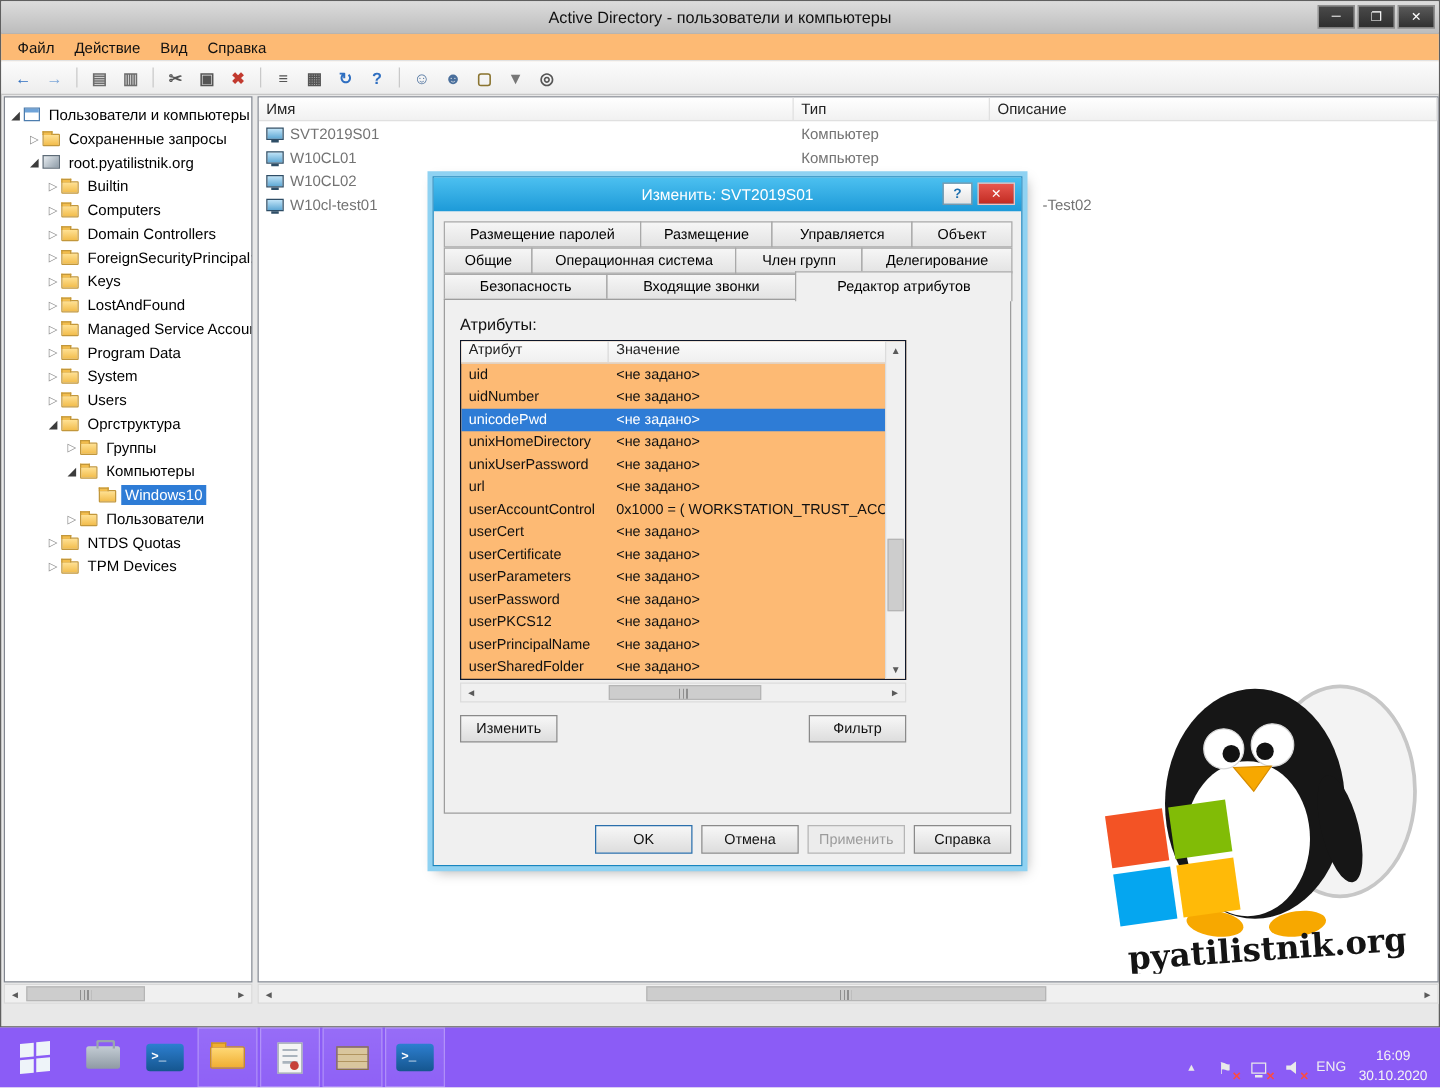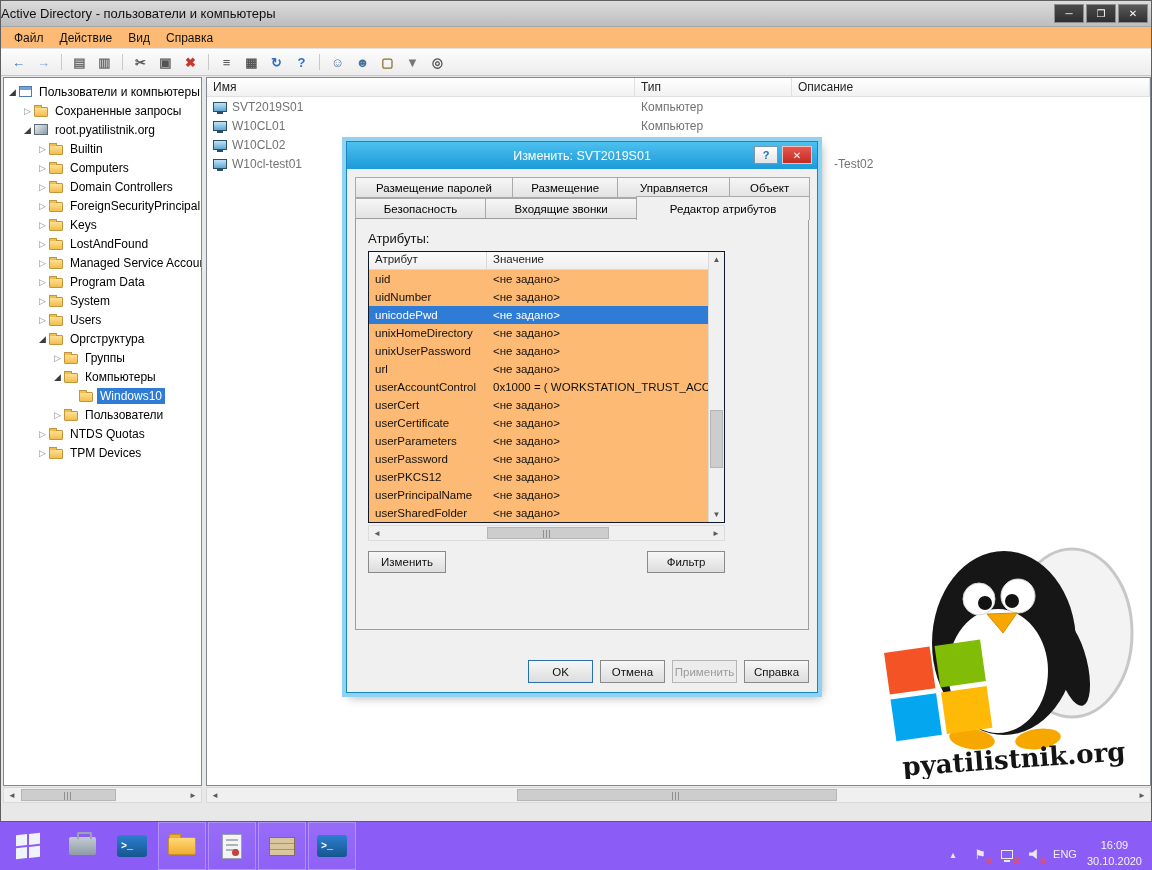--- a/index.html
+++ b/index.html
@@ -2,21 +2,21 @@
 <html><head>
 <meta charset="utf-8">
 <style>
   * { box-sizing: border-box; margin: 0; padding: 0; }
   html,body { width:1152px; height:870px; overflow:hidden; }
   body { font-family:"Liberation Sans", sans-serif; font-size:12px; background:#e8e8e8; position:relative; }
 
   
   #window { position:absolute; left:0; top:0; width:1152px; height:822px; background:#e8e8e8; border:1px solid #5f5f5f; }
   .titlebar { position:relative; height:26px; background:linear-gradient(#dcdcdc,#bdbdbd); border-bottom:1px solid #a7a7a7; }
-  .titlebar .title { position:absolute; left:0; right:0; top:5px; font-size:13px; color:#111; }
+  .titlebar .title { position:absolute; left:0; right:0; top:5px; text-align:center; font-size:13px; color:#111; }
   .win-buttons { position:absolute; right:3px; top:3px; display:flex; gap:2px; }
   .win-btn { width:30px; height:19px; background:linear-gradient(#4a4a4a,#2e2e2e); border:1px solid #8d8d8d; color:#fff; display:flex; align-items:center; justify-content:center; font-size:10px; cursor:default; }
   .win-btn.close { background:linear-gradient(#5a5a5a,#303030); }
   .glyph-min::before{content:'─';} .glyph-max::before{content:'❐';} .glyph-x::before{content:'✕';}
 
   .menubar { height:22px; background:#fdba74; border-bottom:1px solid #e2e2e2; display:flex; align-items:center; padding-left:5px; }
   .menu-item { padding:3px 8px; color:#111; }
 
   .toolbar { height:27px; background:linear-gradient(#fcfcfc,#ededed); border-bottom:1px solid #c6c6c6; display:flex; align-items:center; padding-left:6px; gap:2px; }
   .tb-btn { width:23px; height:21px; display:flex; align-items:center; justify-content:center; font-size:13px; font-weight:bold; border-radius:2px; }
@@ -100,21 +100,21 @@
   .lv-hscroll { position:absolute; left:12px; top:306px; width:357px; height:16px; background:#f0f0f0; border:1px solid #dcdcdc; }
   .lv-hscroll .sb-thumb { left:118px; width:122px; }
 
   .panel-buttons { position:absolute; left:0; right:0; top:332px; height:24px; }
   .btn { background:linear-gradient(#f7f7f7,#dddddd); border:1px solid #8a8a8a; font-size:11.5px; color:#111;
          display:flex; align-items:center; justify-content:center; }
   .btn-edit { position:absolute; left:12px; width:78px; height:22px; }
   .btn-filter { position:absolute; left:291px; width:78px; height:22px; }
 
   .dialog-footer { position:absolute; right:8px; bottom:9px; display:flex; gap:7px; }
-  .dialog-footer .btn { width:65px; height:23px;margin-top:19px; }
+  .dialog-footer .btn { width:78px; height:23px;margin-top:19px; }
   .dialog-footer .btn.default { border:1px solid #2a6fac; }
   .dialog-footer .btn.disabled { color:#9b9b9b; background:#ececec; border-color:#b5b5b5; }
 
   
   .watermark { position:absolute; left:875px; top:520px; z-index:3; }
 
   
   .taskbar { position:absolute; left:0; bottom:0; width:1152px; height:48px; background:#8b5cf6; display:flex; align-items:flex-end; z-index:20; }
   .tb-app { width:48px; height:48px; display:flex; align-items:center; justify-content:center; position:relative; margin-right:2px; }
   .tb-app.running { border:1px solid rgba(255,255,255,.28); background:linear-gradient(rgba(255,255,255,.10),rgba(255,255,255,.03)); }
@@ -373,20 +373,26 @@
     </div>
     <div class="dlg-body">
       <div>
           <div class="tab-row">
             <span class="tab" style="flex-grow: 23;">Размещение паролей</span>
             <span class="tab" style="flex-grow: 15;">Размещение</span>
             <span class="tab" style="flex-grow: 16;">Управляется</span>
             <span class="tab" style="flex-grow: 11;">Объект</span>
           </div>
           <div class="tab-row">
+            <span class="tab" style="flex-grow: 10;">Общие</span>
+            <span class="tab" style="flex-grow: 25;">Операционная система</span>
+            <span class="tab" style="flex-grow: 15;">Член групп</span>
+            <span class="tab" style="flex-grow: 18;">Делегирование</span>
+          </div>
+          <div class="tab-row">
             <span class="tab" style="flex-grow: 17;">Безопасность</span>
             <span class="tab" style="flex-grow: 20;">Входящие звонки</span>
             <span class="tab active" style="flex-grow: 23;">Редактор атрибутов</span>
           </div>
         </div>
       <div class="tab-page">
         <div class="attrs-label">Атрибуты:</div>
         <div class="listview">
           <div class="lv-header">
               <span class="lv-h0">Атрибут</span>

